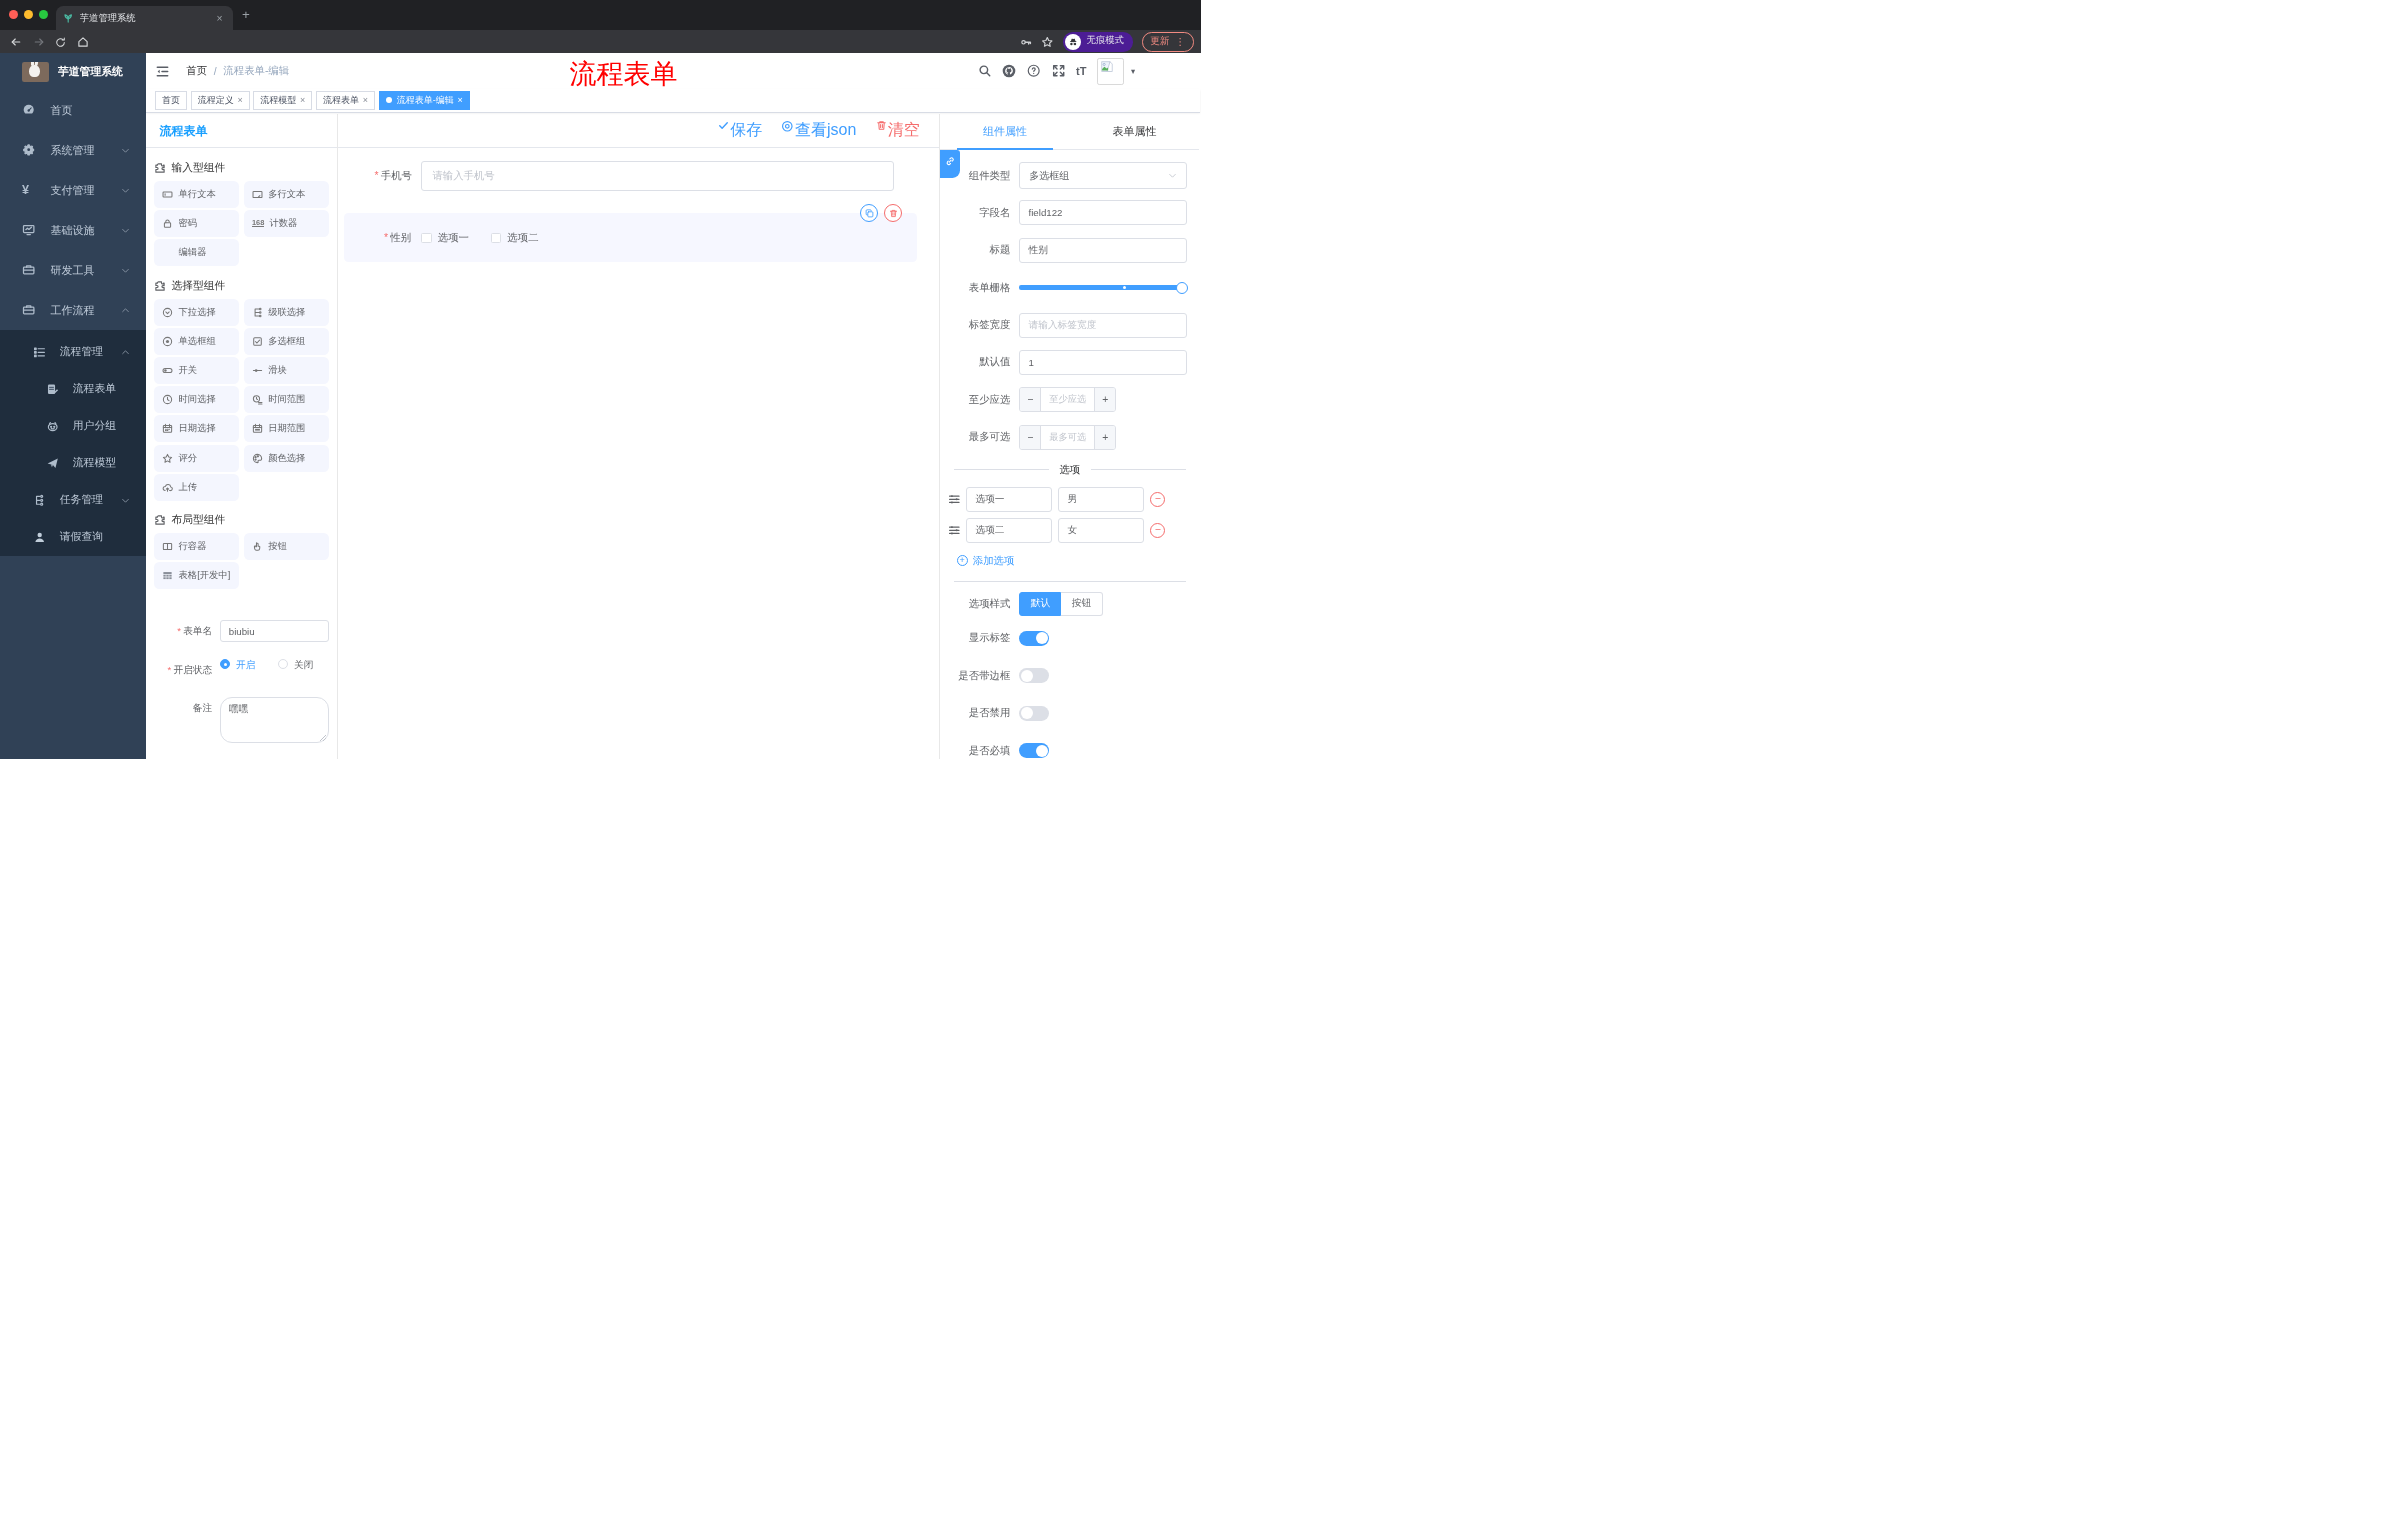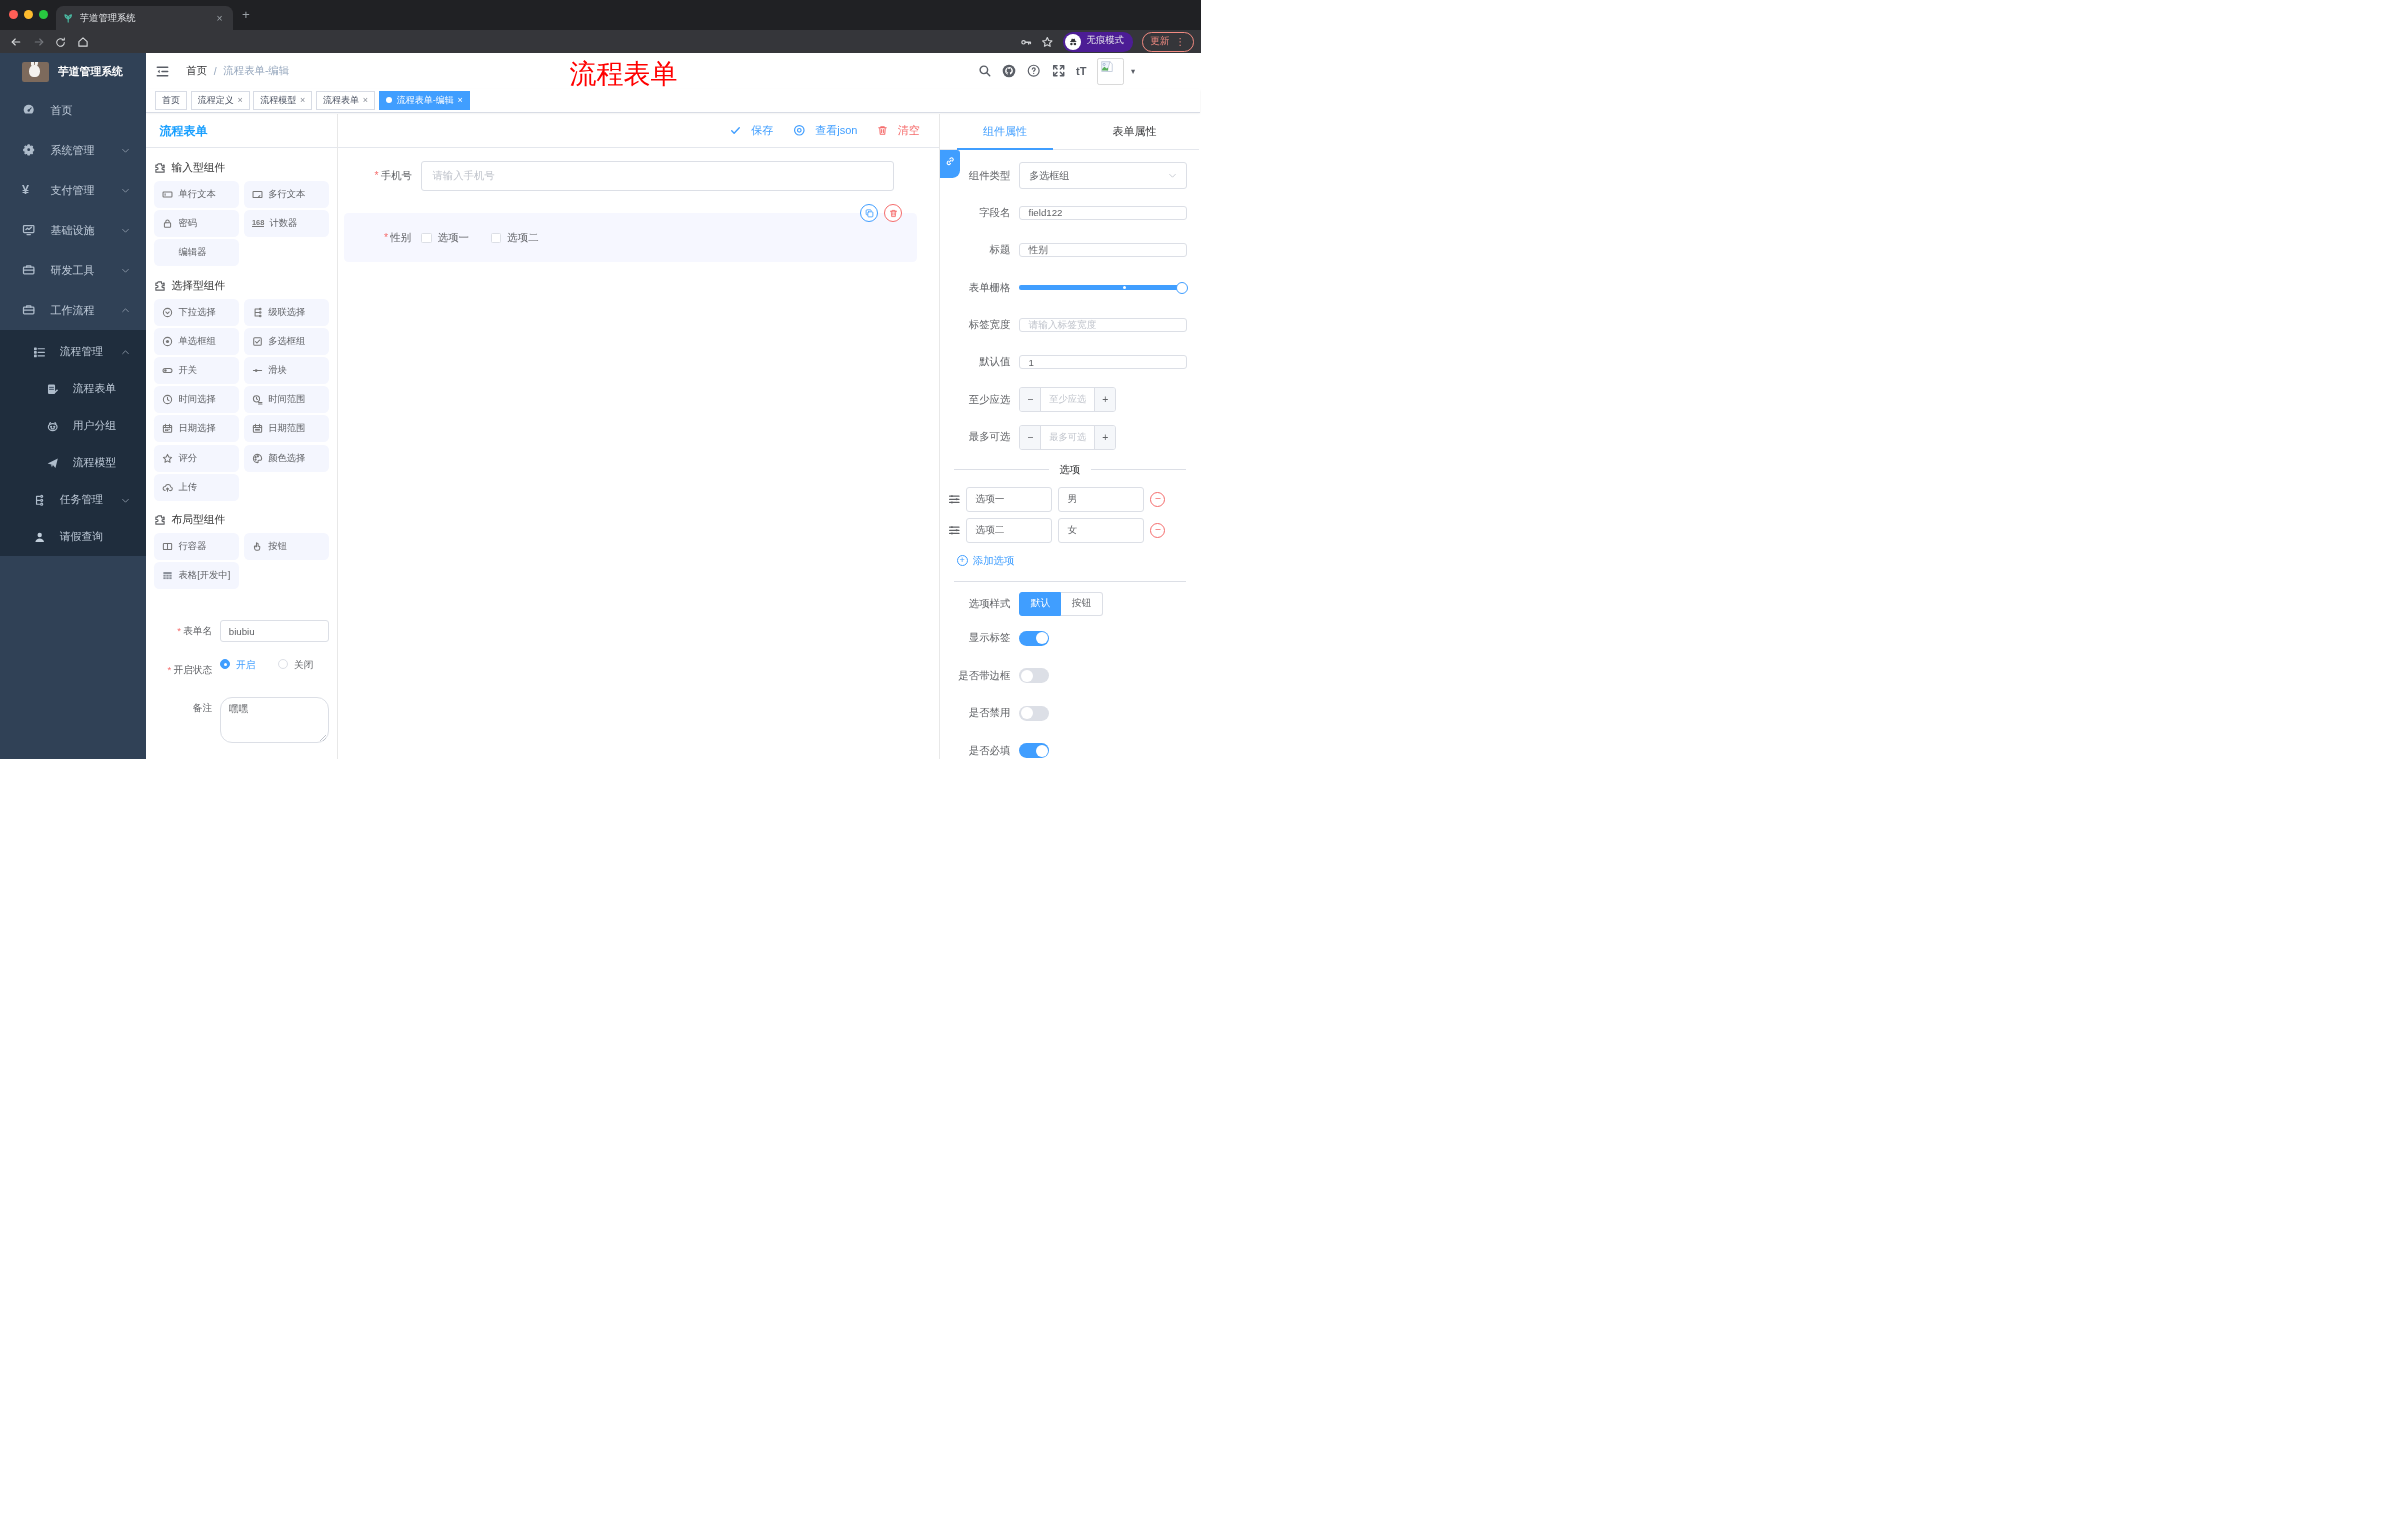--- a/index.html
+++ b/index.html
@@ -95,21 +95,21 @@
   .rad.on::after{content:"";position:absolute;left:3px;top:3px;width:3px;height:3px;border-radius:50%;background:#fff}
   .rlabel-on{color:#409eff;font-size:9.7px;margin-right:16.3px}
   .rlabel-off{color:#606266;font-size:9.7px}
   .txta{height:46px;border:0.7px solid #dcdfe6;border-radius:12px;background:#fff;color:#606266;font-size:9.7px;padding:4.5px 8.2px;position:relative}
   .txta .grip{position:absolute;right:1.5px;bottom:1.5px;width:6.7px;height:6.7px;
     background:linear-gradient(135deg,transparent 50%,#c0c4cc 50%,#c0c4cc 57%,transparent 57%,transparent 70%,#c0c4cc 70%,#c0c4cc 77%,transparent 77%)}
 
   
   .canvas{width:602px;height:100%;border-right:0.7px solid #e8e8e8;position:relative;overflow:hidden}
   .canvas-head{height:34px;border-bottom:0.7px solid #e4e7ed;display:flex;align-items:center;justify-content:flex-end;gap:19.3px;padding-right:19.3px}
-  .cbtn{display:flex;align-items:center;gap:10px;font-size:11px;color:#409eff;cursor:pointer}
+  .cbtn{display:flex;gap:1px;font-size:16px;color:#409eff;cursor:pointer}
   .cbtn.red{color:#f56c6c}
   .field-row{display:flex;align-items:center;margin:13.4px 45px 0 25px}
   .field-row .flabel{width:49px;text-align:right;font-size:10.4px;color:#606266;flex:none;margin-right:9px}
   .big-input{flex:1;height:30px;border:0.7px solid #dcdfe6;border-radius:3px;display:flex;align-items:center;padding:0 10.4px;font-size:10.4px}
   .sel-block{position:relative;margin:22px 22px 0 6px;height:49px;background:#f6f7ff;border-radius:4.5px;display:flex;align-items:center;padding-left:40px}
   .sel-block .flabel2{font-size:10.4px;color:#606266;margin-right:10.4px}
   .cbx{display:flex;align-items:center;gap:6px;margin-right:22px;color:#606266;font-size:10.4px}
   .cbx .box{width:10.4px;height:10.4px;border:0.7px solid #dcdfe6;border-radius:1.5px;background:#fff}
   .float-acts{position:absolute;top:-9px;right:15px;display:flex;gap:6px}
   .circ{width:18px;height:18px;border-radius:50%;background:#fff;display:flex;align-items:center;justify-content:center;cursor:pointer}
@@ -121,21 +121,21 @@
   .rtabs{height:36px;border-bottom:0.7px solid #e4e7ed;display:flex;position:relative}
   .rtab{width:50%;display:flex;align-items:center;justify-content:center;font-size:11px;color:#303133;cursor:pointer}
   .rtab.active{color:#409eff}
   .rtabs .bar{position:absolute;bottom:-0.7px;left:17px;width:96px;height:1.5px;background:#409eff}
   .link-badge{position:absolute;left:0;top:36px;width:19.3px;height:28px;background:#409eff;border-radius:0 3px 7.4px 0;
     display:flex;align-items:flex-start;justify-content:center;padding-top:6px;color:#fff}
   .rbody{padding-top:12px}
   .prow{display:flex;align-items:center;margin:0 0 10.4px 0;height:27px}
   .prow .plabel{width:70px;text-align:right;font-size:10.4px;color:#606266;flex:none}
   .prow .pw{margin-left:9px;width:168px;position:relative}
-  .inp.h34{height:14px}
+  .inp.h34{height:25px}
   .selbox{height:27px;border:0.7px solid #dcdfe6;border-radius:3px;display:flex;align-items:center;padding:0 9px;color:#606266;font-size:10px}
   .selbox .car{margin-left:auto;color:#c0c4cc}
   .slider{position:relative;height:27px}
   .slider .track{position:absolute;left:0;right:0;top:11px;height:4.5px;border-radius:2.2px;background:#e4e7ed}
   .slider .fill{position:absolute;left:0;top:11px;height:4.5px;border-radius:2.2px;background:#409eff;width:97%}
   .slider .stop{position:absolute;top:12px;width:3px;height:3px;border-radius:50%;background:#fff;left:62%}
   .slider .hd{position:absolute;top:7.4px;left:calc(97% - 6px);width:12px;height:12px;border-radius:50%;background:#fff;border:1.5px solid #409eff;cursor:grab}
   .stepper{width:97px;height:25px;border:0.7px solid #dcdfe6;border-radius:3px;display:flex;background:#fff;overflow:hidden}
   .stepper .b{width:21px;background:#f5f7fa;color:#606266;display:flex;align-items:center;justify-content:center;font-size:10.4px;cursor:pointer}
   .stepper .b.l{border-right:0.7px solid #dcdfe6}

